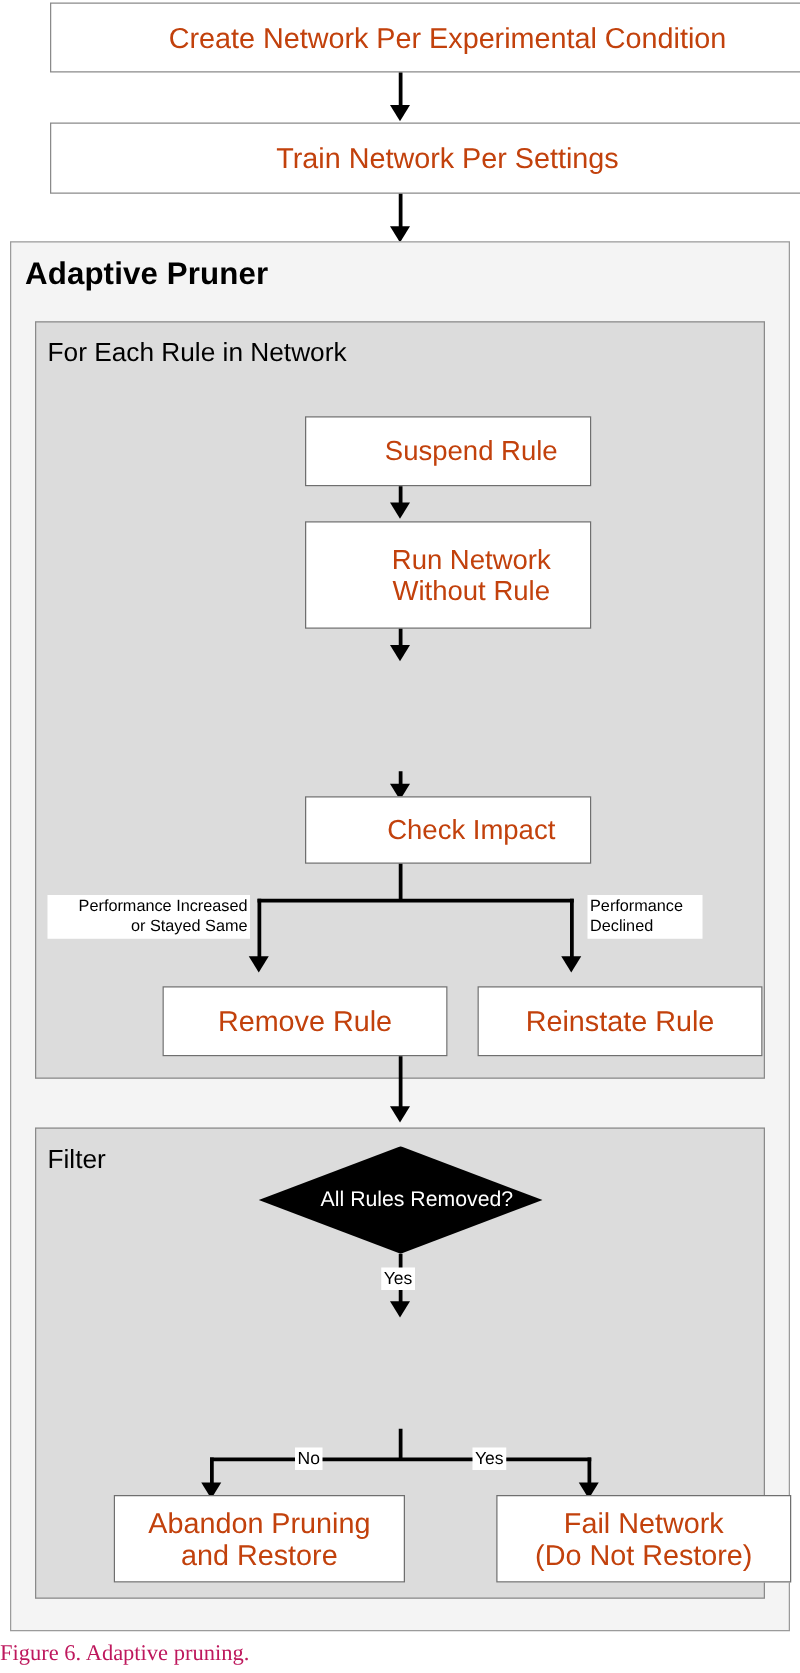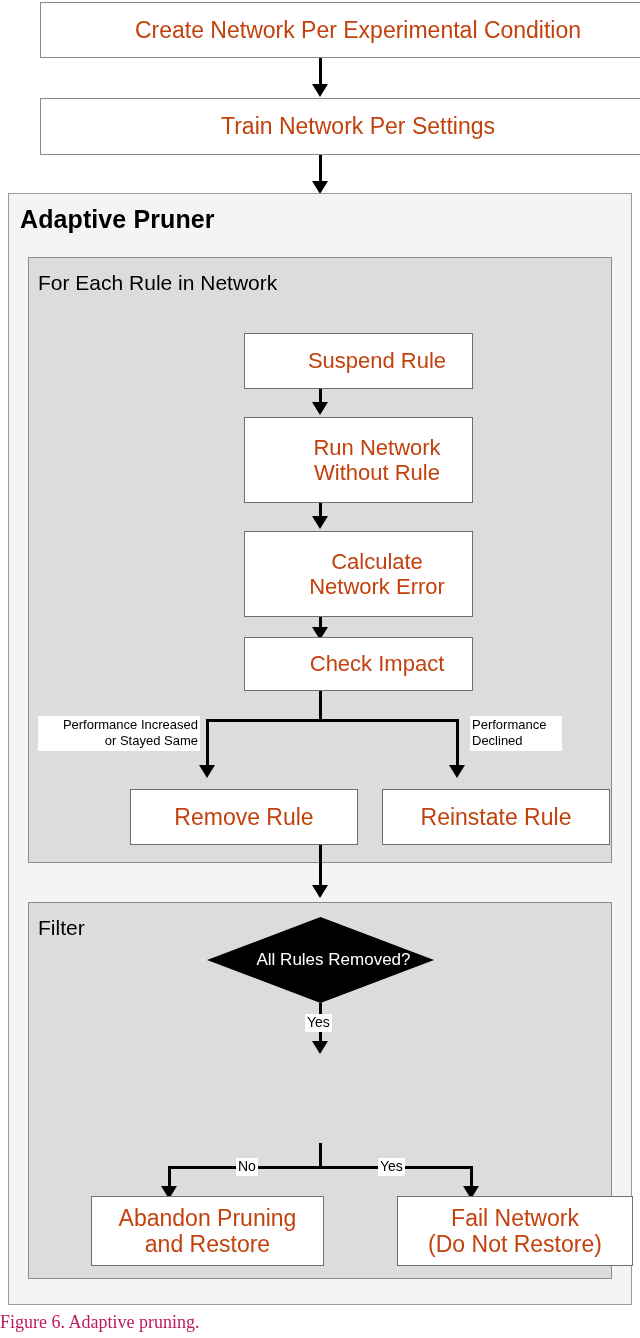--- a/index.html
+++ b/index.html
@@ -165,22 +165,20 @@
 
   <div class="line-v" style="left:319px; top:389px; height:15px;"></div>
   <div class="arrowhead" style="left:312px; top:402px;"></div>
 
   <div class="node proc" style="left:206px; top:417px; width:229px; height:86px;">Run Network
 Without Rule</div>
 
   <div class="line-v" style="left:319px; top:503px; height:15px;"></div>
   <div class="arrowhead" style="left:312px; top:516px;"></div>
 
-  <div class="node proc" style="left:206px; top:531px; width:229px; height:86px;">Calculate
-Network Error</div>
 
   <div class="line-v" style="left:319px; top:617px; height:12px;"></div>
   <div class="arrowhead" style="left:312px; top:627px;"></div>
 
   <div class="node proc" style="left:206px; top:637px; width:229px; height:54px;">Check Impact</div>
 
   <div class="line-v" style="left:319px; top:691px; height:30px;"></div>
   <div class="line-h" style="left:206px; top:719px; width:253px;"></div>
   <div class="line-v" style="left:206px; top:719px; height:48px;"></div>
   <div class="arrowhead" style="left:199px; top:765px;"></div>

